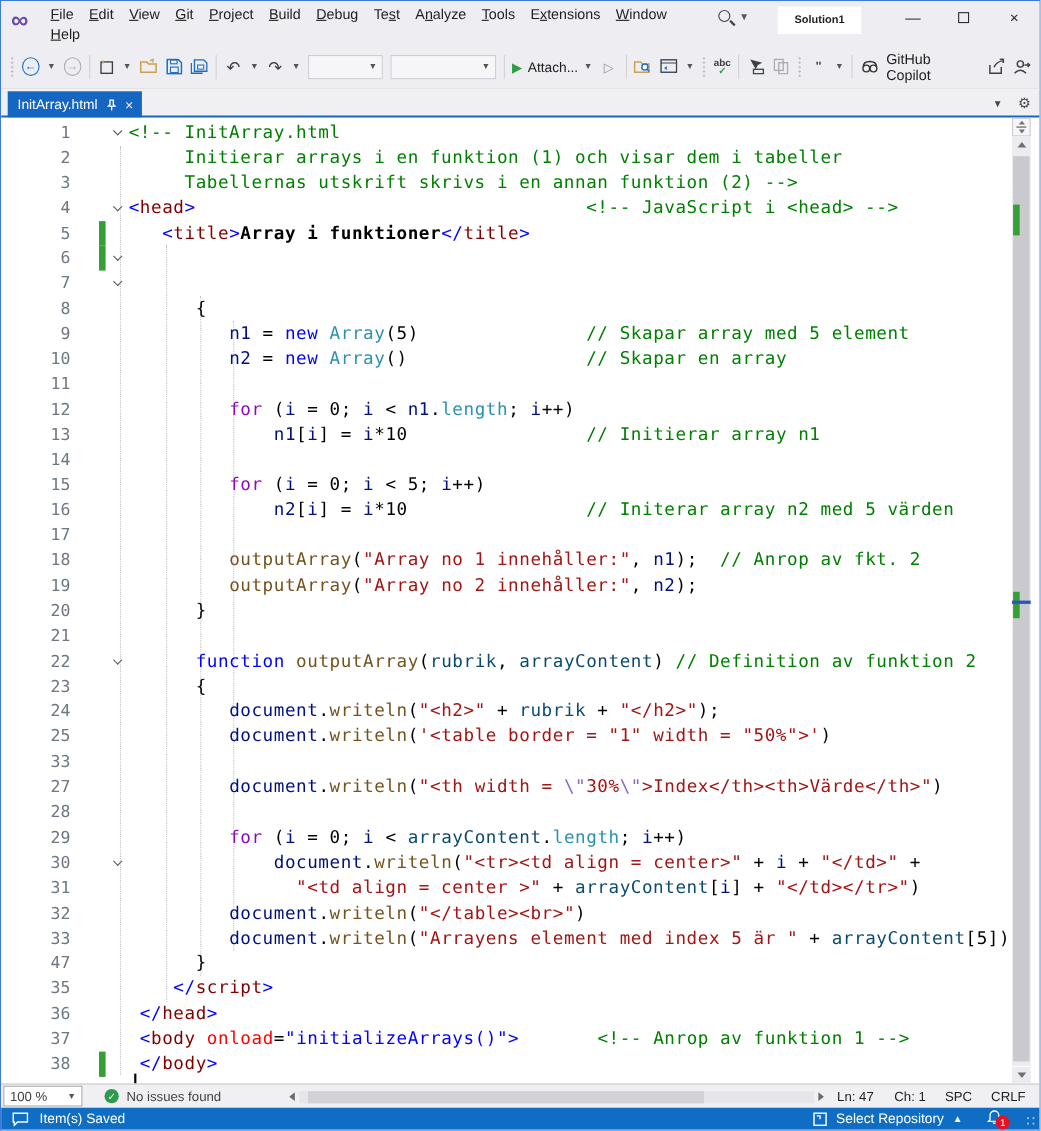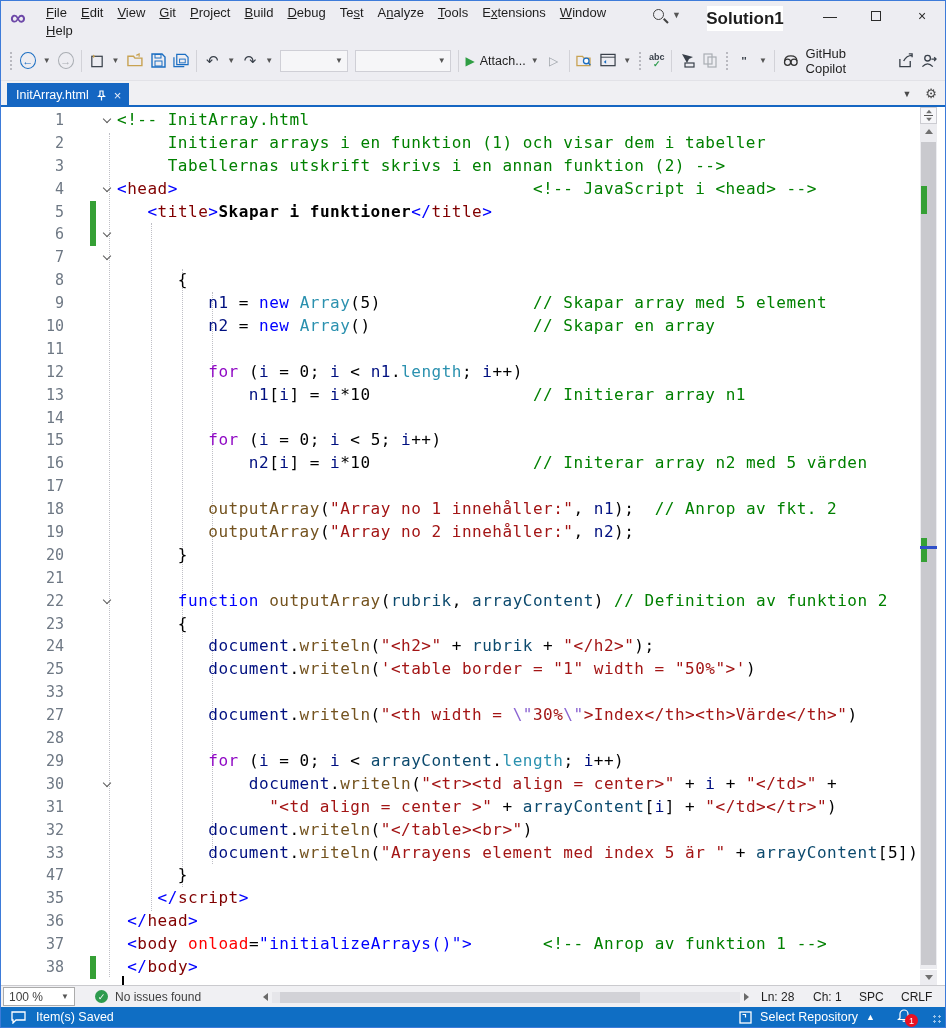--- a/index.html
+++ b/index.html
@@ -14,21 +14,21 @@
   .menurow { position:absolute; left:45px; display:flex; gap:14px; font-size:13px; color:#1e1e1e; }
   #menurow1 { top:4px; }
   #menurow2 { top:22px; }
   .menu-item { cursor:default; white-space:nowrap; }
   .menu-item .u { text-decoration:underline; }
   .tsearch { position:absolute; left:652px; top:8px; display:flex; align-items:center; gap:8px; }
   .mag { position:relative; width:11px; height:11px; border:1.6px solid #414141; border-radius:50%; }
   .mag::after { content:""; position:absolute; left:9px; top:10px; width:6px; height:1.6px; background:#414141; transform:rotate(45deg); }
   .ddv { font-size:9px; color:#555; }
   .soln { position:absolute; left:706px; top:5px; width:76px; height:25px; background:#fff; color:#1e1e1e;
-          font-size:17px; font-weight:bold; display:flex; align-items:center; justify-content:center; }
+          font-size:10px; font-weight:bold; display:flex; align-items:center; justify-content:center; }
   .wbtns { position:absolute; right:0; top:0; height:30px; display:flex; }
   .wbtn { width:46px; height:30px; display:flex; align-items:center; justify-content:center; font-size:14px; color:#2b2b2b; }
   .maxglyph { width:10px; height:10px; border:1.3px solid #2b2b2b; display:inline-block; }
 
   
   .toolbar { height:40px; background:#ededf2; border-bottom:1px solid #e2e2e7; display:flex; align-items:center;
              padding:0 8px; gap:7px; flex:0 0 auto; }
   .tsep { width:1px; height:22px; background:#d2d2d8; }
   .tgrip { width:4px; height:20px; background-image:radial-gradient(circle, #b9b9c0 1px, transparent 1px); background-size:4px 4px; }
   .tbtn { display:flex; align-items:center; justify-content:center; min-width:16px; height:24px; color:#39404a; font-size:15px; }
@@ -282,21 +282,21 @@
   <div class="editor">
     <div class="guide" style="left:108px; top:26px; height:844px;"></div>
     <div class="guide" style="left:150px; top:116px; height:688px;"></div>
     <div class="guide" style="left:181px; top:162px; height:618px;"></div>
     <div class="guide" style="left:211px; top:185px; height:572px;"></div>
     <div class="codewrap" id="code-lines">
         <div class="crow"><span class="lnum">1</span><span class="chg"></span><span class="fold"><i class="chev"></i></span><span class="ctext"><span class="tk-c">&lt;!-- InitArray.html</span></span></div>
         <div class="crow"><span class="lnum">2</span><span class="chg"></span><span class="fold"></span><span class="ctext"><span class="tk-c">     Initierar arrays i en funktion (1) och visar dem i tabeller</span></span></div>
         <div class="crow"><span class="lnum">3</span><span class="chg"></span><span class="fold"></span><span class="ctext"><span class="tk-c">     Tabellernas utskrift skrivs i en annan funktion (2) --&gt;</span></span></div>
         <div class="crow"><span class="lnum">4</span><span class="chg"></span><span class="fold"><i class="chev"></i></span><span class="ctext"><span class="tk-d">&lt;</span><span class="tk-t">head</span><span class="tk-d">&gt;</span><span class="tk-x">                                   </span><span class="tk-c">&lt;!-- JavaScript i &lt;head&gt; --&gt;</span></span></div>
-        <div class="crow"><span class="lnum">5</span><span class="chg on"></span><span class="fold"></span><span class="ctext"><span class="tk-x">   </span><span class="tk-d">&lt;</span><span class="tk-t">title</span><span class="tk-d">&gt;</span><span class="tk-b">Skapar i funktioner</span><span class="tk-d">&lt;/</span><span class="tk-t">title</span><span class="tk-d">&gt;</span></span></div>
+        <div class="crow"><span class="lnum">5</span><span class="chg on"></span><span class="fold"></span><span class="ctext"><span class="tk-x">   </span><span class="tk-d">&lt;</span><span class="tk-t">title</span><span class="tk-d">&gt;</span><span class="tk-b">Array i funktioner</span><span class="tk-d">&lt;/</span><span class="tk-t">title</span><span class="tk-d">&gt;</span></span></div>
         <div class="crow"><span class="lnum">6</span><span class="chg on"></span><span class="fold"><i class="chev"></i></span></div>
         <div class="crow"><span class="lnum">7</span><span class="chg"></span><span class="fold"><i class="chev"></i></span></div>
         <div class="crow"><span class="lnum">8</span><span class="chg"></span><span class="fold"></span><span class="ctext"><span class="tk-x">      {</span></span></div>
         <div class="crow"><span class="lnum">9</span><span class="chg"></span><span class="fold"></span><span class="ctext"><span class="tk-x">         </span><span class="tk-i">n1</span><span class="tk-x"> = </span><span class="tk-k">new</span><span class="tk-x"> </span><span class="tk-y">Array</span><span class="tk-x">(5)               </span><span class="tk-c">// Skapar array med 5 element</span></span></div>
         <div class="crow"><span class="lnum">10</span><span class="chg"></span><span class="fold"></span><span class="ctext"><span class="tk-x">         </span><span class="tk-i">n2</span><span class="tk-x"> = </span><span class="tk-k">new</span><span class="tk-x"> </span><span class="tk-y">Array</span><span class="tk-x">()                </span><span class="tk-c">// Skapar en array</span></span></div>
         <div class="crow"><span class="lnum">11</span><span class="chg"></span><span class="fold"></span><span class="ctext"></span></div>
         <div class="crow"><span class="lnum">12</span><span class="chg"></span><span class="fold"></span><span class="ctext"><span class="tk-x">         </span><span class="tk-ctl">for</span><span class="tk-x"> (</span><span class="tk-i">i</span><span class="tk-x"> = 0; </span><span class="tk-i">i</span><span class="tk-x"> &lt; </span><span class="tk-i">n1</span><span class="tk-x">.</span><span class="tk-y">length</span><span class="tk-x">; </span><span class="tk-i">i</span><span class="tk-x">++)</span></span></div>
         <div class="crow"><span class="lnum">13</span><span class="chg"></span><span class="fold"></span><span class="ctext"><span class="tk-x">             </span><span class="tk-i">n1</span><span class="tk-x">[</span><span class="tk-i">i</span><span class="tk-x">] = </span><span class="tk-i">i</span><span class="tk-x">*10                </span><span class="tk-c">// Initierar array n1</span></span></div>
         <div class="crow"><span class="lnum">14</span><span class="chg"></span><span class="fold"></span><span class="ctext"></span></div>
         <div class="crow"><span class="lnum">15</span><span class="chg"></span><span class="fold"></span><span class="ctext"><span class="tk-x">         </span><span class="tk-ctl">for</span><span class="tk-x"> (</span><span class="tk-i">i</span><span class="tk-x"> = 0; </span><span class="tk-i">i</span><span class="tk-x"> &lt; 5; </span><span class="tk-i">i</span><span class="tk-x">++)</span></span></div>
@@ -357,21 +357,21 @@
       <span>No issues found</span>
     </div>
     <div class="hsb">
       <span class="tri-l"></span>
       <span class="hsb-track">
           <span class="hsb-thumb"></span>
         </span>
       <span class="tri-r"></span>
     </div>
     <div class="edright">
-      <span style="width:52px">Ln: 28</span>
+      <span style="width:52px">Ln: 47</span>
       <span style="width:46px">Ch: 1</span>
       <span style="width:42px">SPC</span>
       <span style="width:34px">CRLF</span>
     </div>
   </div>
 
   <div class="statusbar">
     <svg width="15" height="13" viewBox="0 0 15 13">
         <path d="M1 1 h13 v8 h-9 l-3 3 v-3 h-1z" fill="none" stroke="#fff" stroke-width="1.3"></path>
       </svg>

